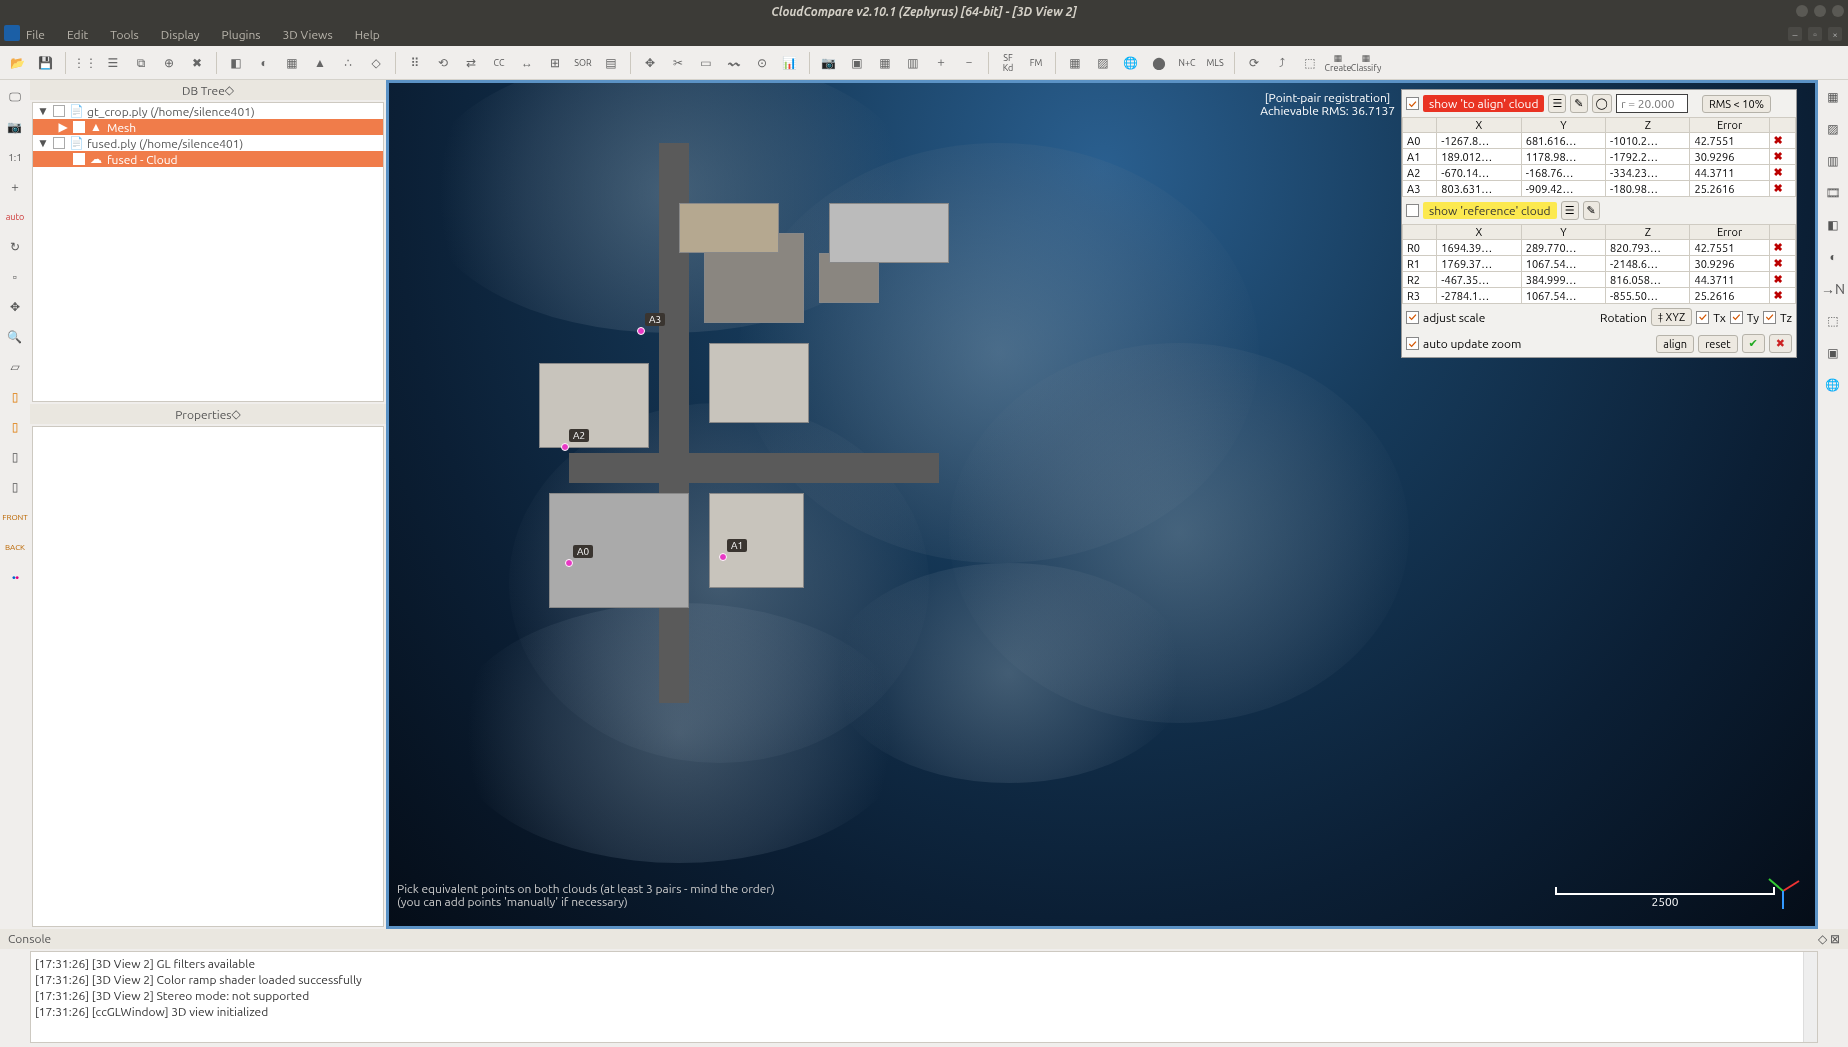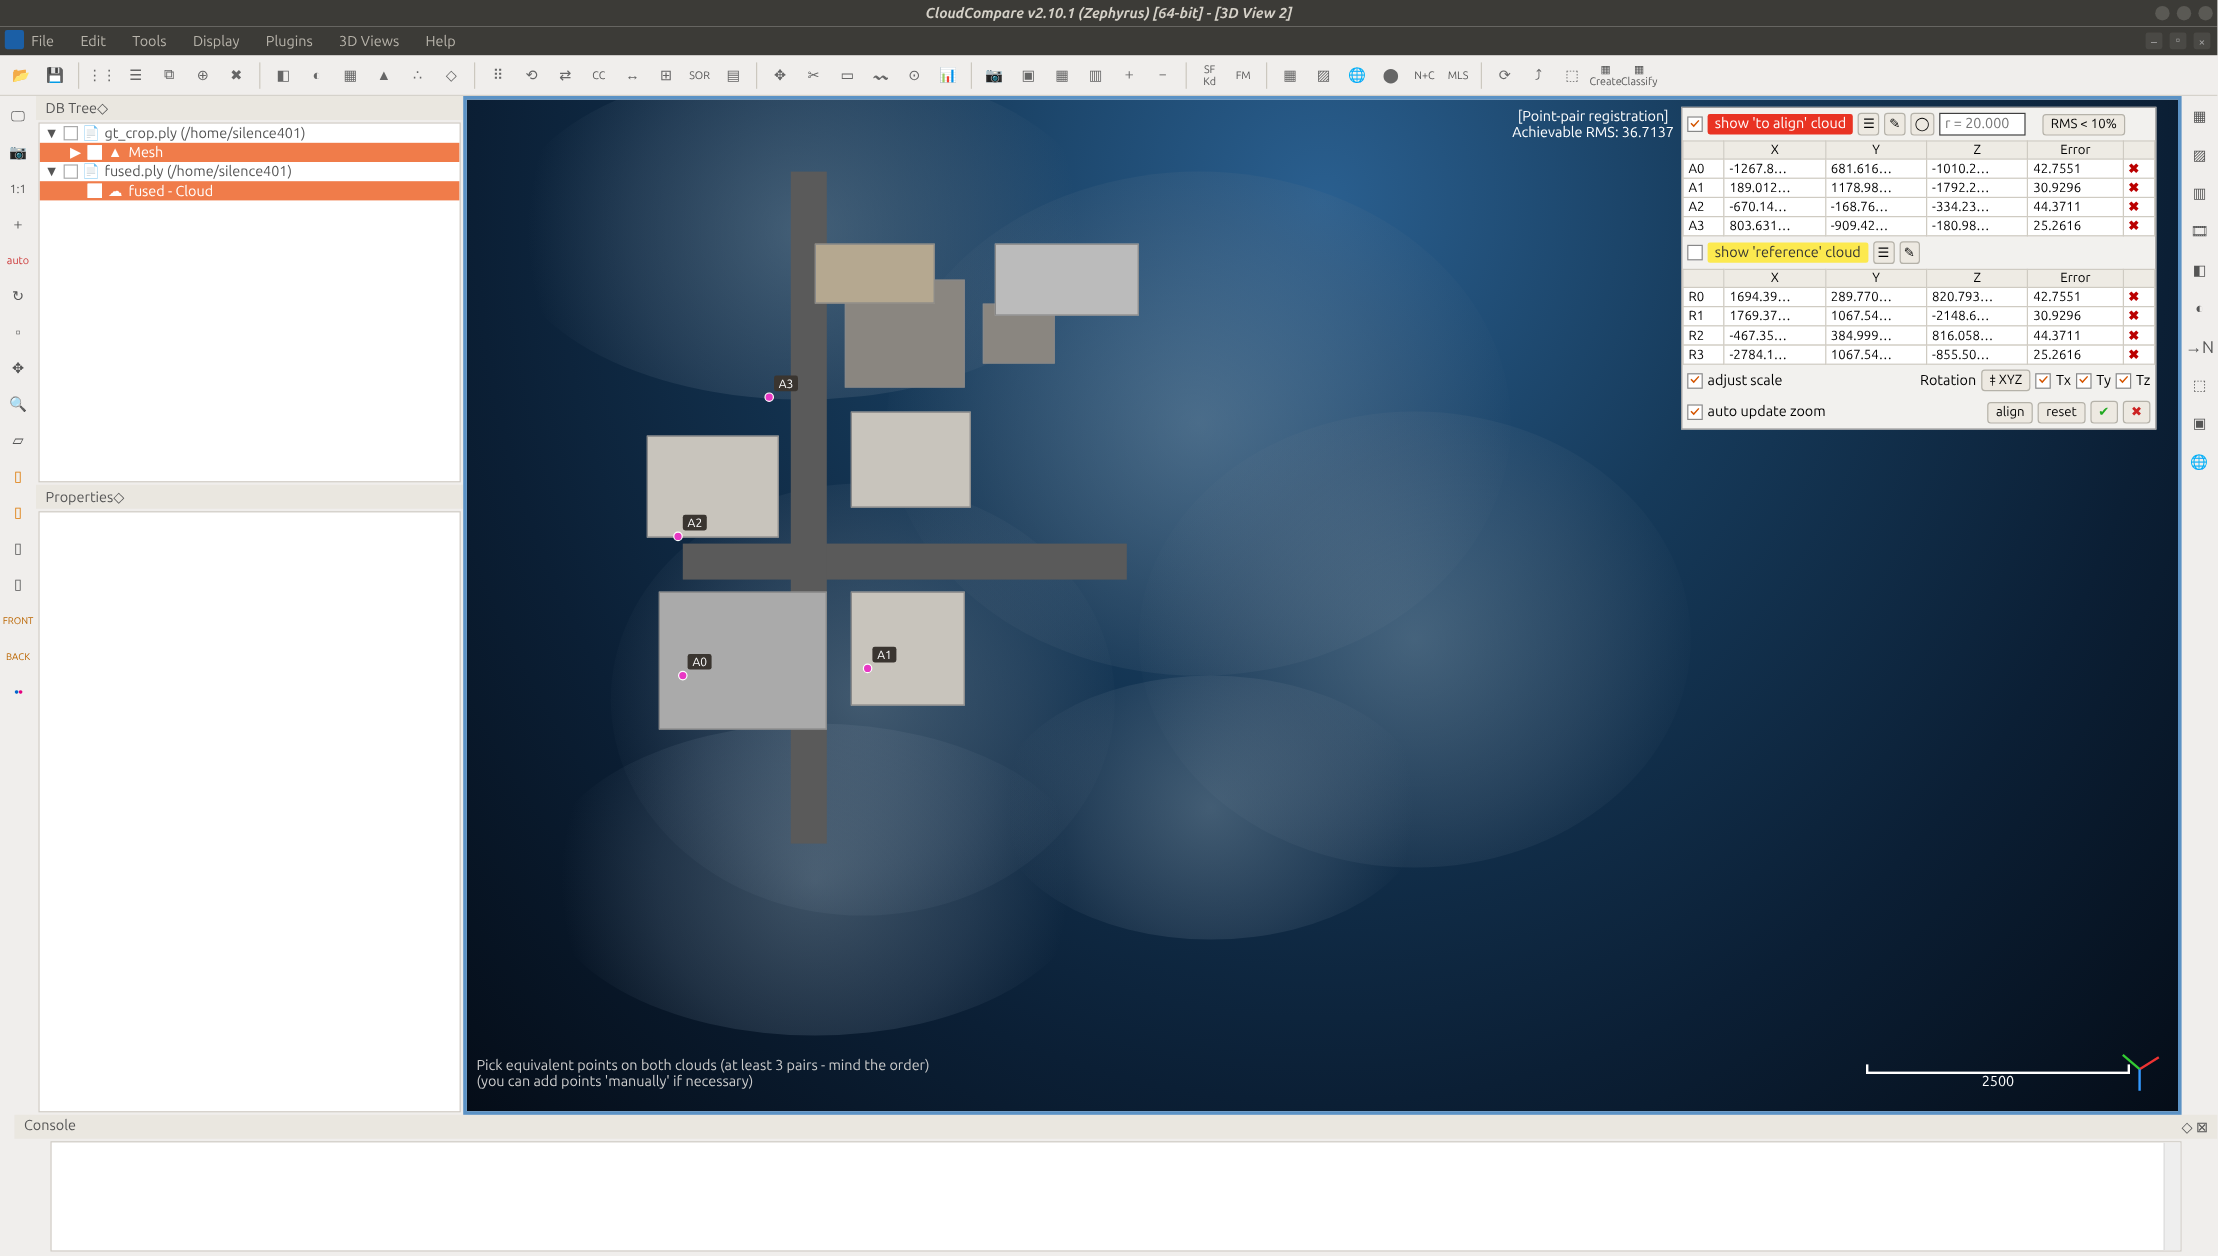--- a/index.html
+++ b/index.html
@@ -22,21 +22,21 @@
   .tlabel{font-size:9px;color:#555;min-width:24px;text-align:center;}
   
   .main { display:flex; height: calc(100% - 22px - 24px - 34px - 118px); }
   
   .left-tool { width:30px; background:#f0eeec; display:flex; flex-direction:column; align-items:center; gap:8px; padding-top:6px;}
   .ltbtn{width:22px;height:22px;display:flex;align-items:center;justify-content:center;color:#555;cursor:pointer;}
   
   .right-tool { width:30px; background:#f0eeec; display:flex; flex-direction:column; align-items:center; gap:10px; padding-top:6px;}
   
   .side { width:356px; display:flex; flex-direction:column; background:#f0eeec;}
-  .panel-header { background:#eae7e0; padding:3px 8px; display:flex; justify-content:flex-start; align-items:center; color:#555;}
+  .panel-header { background:#eae7e0; padding:3px 8px; display:flex; justify-content:center; align-items:center; color:#555;}
   .tree { flex:0 0 300px; border:1px solid #cdc9c1; margin:2px; background:#fff; overflow:auto; }
   .tree-row { display:flex; align-items:center; gap:4px; padding:1px 4px; color:#555;}
   .tree-row.sel{ background:#f07c4a; color:#fff;}
   .tree-row .arrow{width:12px;text-align:center;cursor:pointer;}
   .tree-row .chk{width:12px;height:12px;border:1px solid #aaa;background:#fff;}
   .tree-row .ico{width:14px;text-align:center;}
   .tree-row.ind1{padding-left:24px;}
   .props { flex:1; border:1px solid #cdc9c1; margin:2px; background:#fff;}
   
   .viewport { flex:1; position:relative; background:radial-gradient(ellipse at 50% 10%, #2a5f8f 0%, #163a5a 35%, #0b1f35 70%, #050d18 100%); border:3px solid #5b92c5; overflow:hidden;}
@@ -59,21 +59,21 @@
   .tag-yellow{background:#fce94f;color:#333;padding:2px 6px;border-radius:2px;}
   .small-btn{border:1px solid #b5b2a9;background:#ede9e1;padding:2px 6px;border-radius:3px;cursor:pointer;font-size:11px;}
   .chk-inline{width:13px;height:13px;border:1px solid #888;display:inline-flex;align-items:center;justify-content:center;background:#fff;}
   .chk-inline.on::after{content:"✓";color:#d45500;font-size:11px;font-weight:bold;}
   .points-table{width:100%;border-collapse:collapse;}
   .points-table th,.points-table td{border:1px solid #cfcbc2;padding:1px 4px;background:#fff;text-align:left;font-size:11px;white-space:nowrap;overflow:hidden;text-overflow:ellipsis;}
   .points-table th{background:#eeebe4;font-weight:normal;text-align:center;}
   .del-x{color:#b00;font-weight:bold;cursor:pointer;text-align:center;}
   .r-input{border:1px solid #404040;padding:2px 4px;width:72px;background:#fff;}
   
-  .console-area{height:118px;display:flex;flex-direction:column;margin-left:12px;}
+  .console-area{height:118px;display:flex;flex-direction:column;}
   .console-header{background:#eae7e0;padding:3px 8px;display:flex;justify-content:space-between;color:#555;}
   .console-body{flex:1;margin:2px 30px 4px 30px;border:1px solid #cdc9c1;background:#fff;padding:4px;overflow:auto;position:relative;}
   .console-line{color:#333;font-size:12px;line-height:16px;}
   .console-scroll{position:absolute;right:0;top:0;bottom:0;width:14px;background:#eee;border-left:1px solid #ddd;}
   
   svg{pointer-events:none;}
   col.cx{width:64px;} col.cid{width:26px;} col.cerr{width:60px;} col.cdel{width:20px;}
 </style>
 </head>
 <body>
@@ -440,15 +440,21 @@
 
 <div class="console-area">
   <div class="console-header">
     <span>Console</span>
     <span>
       <span>◇</span>
       <span>⊠</span>
     </span>
   </div>
   <div class="console-body">
+    <div id="console-lines">
+        <div class="console-line">[17:31:26] [3D View 2] GL filters available</div>
+        <div class="console-line">[17:31:26] [3D View 2] Color ramp shader loaded successfully</div>
+        <div class="console-line">[17:31:26] [3D View 2] Stereo mode: not supported</div>
+        <div class="console-line">[17:31:26] [ccGLWindow] 3D view initialized</div>
+      </div>
     <div class="console-scroll"></div>
   </div>
 </div>
 
 </body></html>

